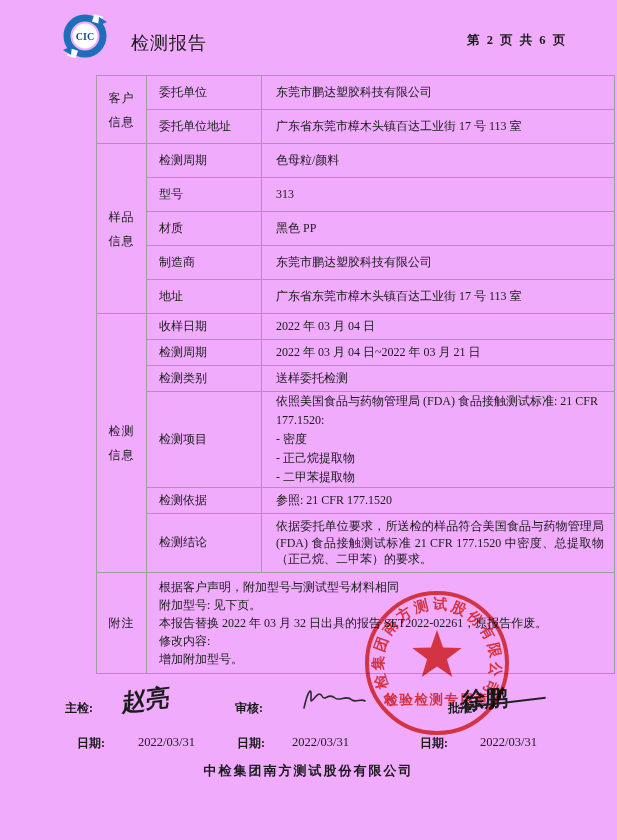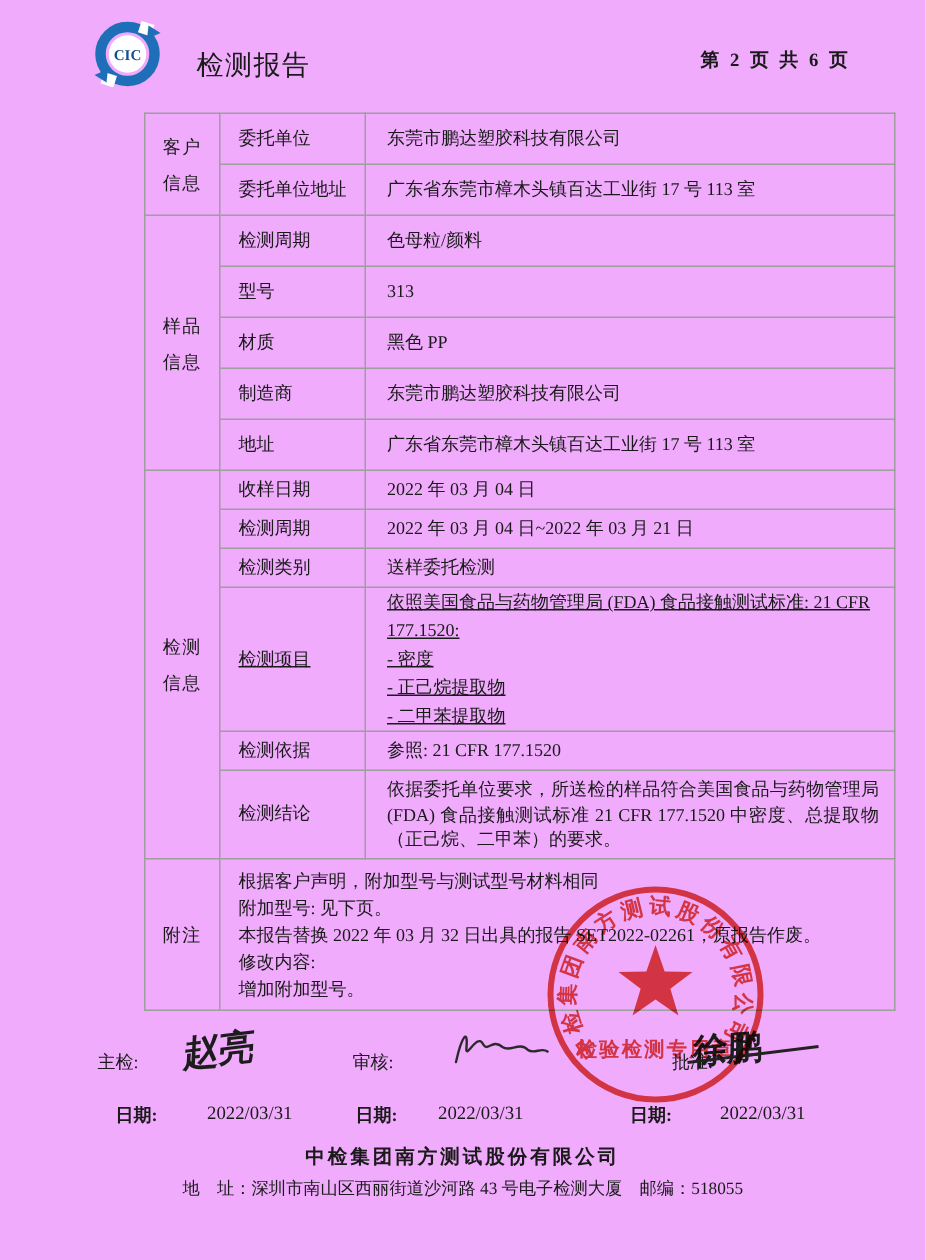--- a/index.html
+++ b/index.html
@@ -10,32 +10,32 @@
   }
   
   .logo { position:absolute; left:62px; top:14px; width:46px; height:44px; }
   .hdr-title { position:absolute; left:131px; top:31px; font-size:18px; font-weight:normal; letter-spacing:1px; }
   .hdr-no { position:absolute; left:237px; top:32px; font-size:12.5px; font-weight:bold; }
   .hdr-page { position:absolute; left:467px; top:32px; font-size:12.5px; font-weight:bold; letter-spacing:2px; }
   
   table.report { position:absolute; left:58px; top:75px; width:500px; border-collapse:collapse; table-layout:fixed;margin-left:38px; }
   table.report td { border:1px solid #9e9e9e; font-size:12px; vertical-align:middle; }
   td.sec { width:50px; text-align:center; line-height:24px; letter-spacing:1px; }
-  td.lbl { width:97px; padding-left:12px; }
+  td.lbl { width:115px; padding-left:12px; }
   td.val { width:353px; padding-left:14px; padding-right:10px; }
   tr.r34 td { height:34px; }
   tr.r26 td { height:26px; }
-  tr.items td { height:92px;text-decoration:underline; }
+  tr.items td { height:92px; }
   tr.concl td { height:50px; }
   tr.note td { height:94px; }
   .mline { line-height:19px; }
   .concl-text { line-height:16.5px; text-align:justify; padding:4px 8px 4px 14px; }
   .note-cell { padding:5px 10px 5px 12px; line-height:18px; vertical-align:top; }
   
-  .sig-label { position:absolute; font-size:12px; font-weight:normal; }
+  .sig-label { position:absolute; font-size:12px; font-weight:bold; }
   .sig-date-label { position:absolute; font-size:12px; font-weight:bold; }
   .sig-date-val { position:absolute; font-size:12.5px;text-align:center; }
   .handsig { position:absolute; font-family:"DejaVu Sans", sans-serif; font-weight:bold; color:#1c1c1c; white-space:nowrap; }
   .sig1 { left:122px; top:684px; font-size:24px; transform:rotate(-7deg) skewX(-10deg); }
   .sig3 { left:462px; top:684px; font-size:23px; transform:rotate(-5deg) skewX(-6deg); }
   .sig3-stroke { position:absolute; left:458px; top:702px; width:88px; height:2px; background:#222; transform:rotate(-7deg); }
   .sig2-svg { position:absolute; left:298px; top:684px; }
   
   .stamp { position:absolute; left:362px; top:588px; width:150px; height:150px; opacity:0.88; mix-blend-mode:multiply; z-index:5; }
   
@@ -176,16 +176,15 @@
       <path id="sealArc" d="M 36.8,113.2 A 54,54 0 1 1 113.2,113.2" fill="none"></path>
     </defs>
     <text font-size="14.5" font-weight="bold" fill="#dd342a" letter-spacing="3" font-family="Liberation Serif, serif">
       <textPath href="#sealArc">中检集团南方测试股份有限公司</textPath>
     </text>
     <text x="75" y="116" text-anchor="middle" font-size="13.5" font-weight="bold" fill="#dd342a" letter-spacing="1.5" font-family="Liberation Serif, serif">检验检测专用章</text>
   </svg>
 
   <div class="footer">
     <div class="f-company">中检集团南方测试股份有限公司</div>
-    <div class="f-line">地　址：深圳市南山区西丽街道沙河路 43 号电子检测大厦　邮编：518055</div>
   </div>
 
 </div>
 
 </body></html>

